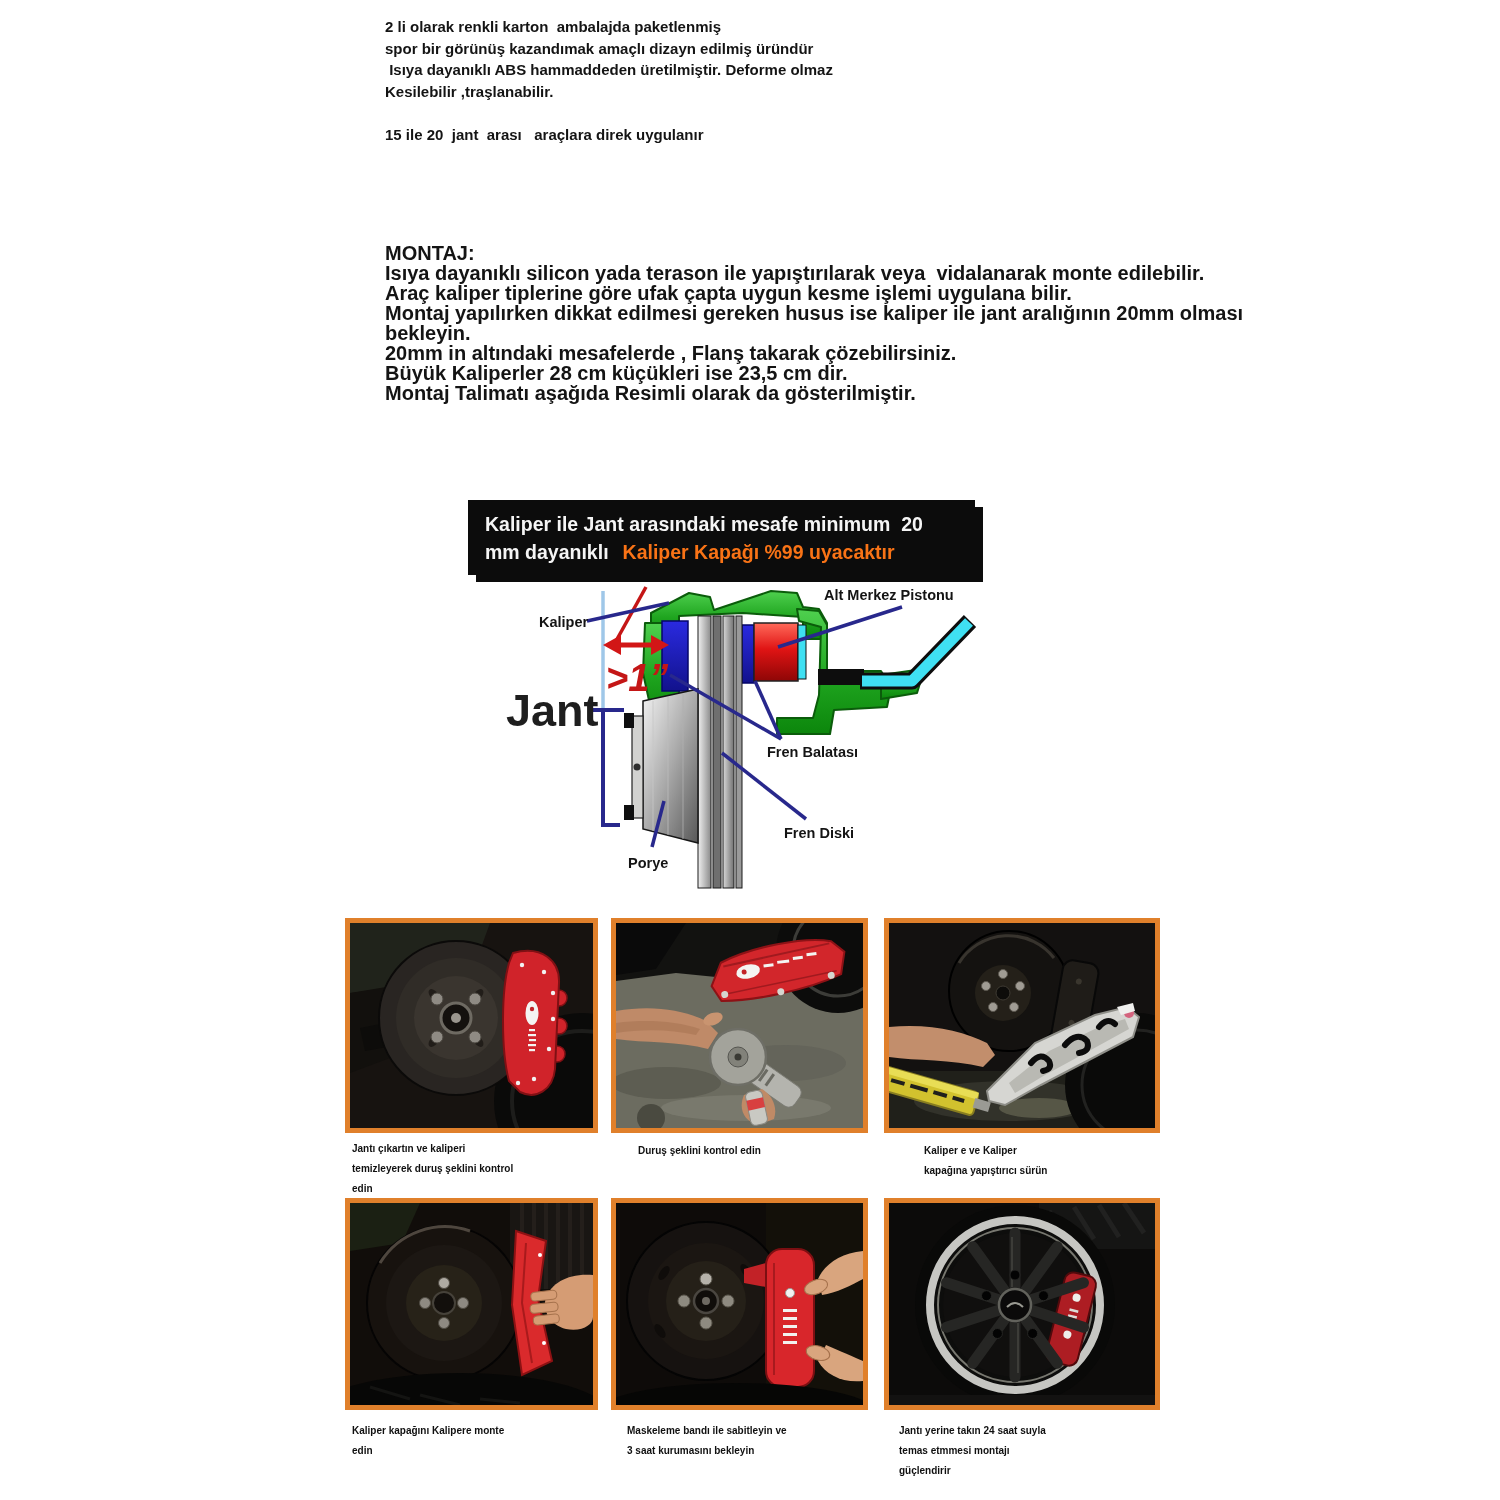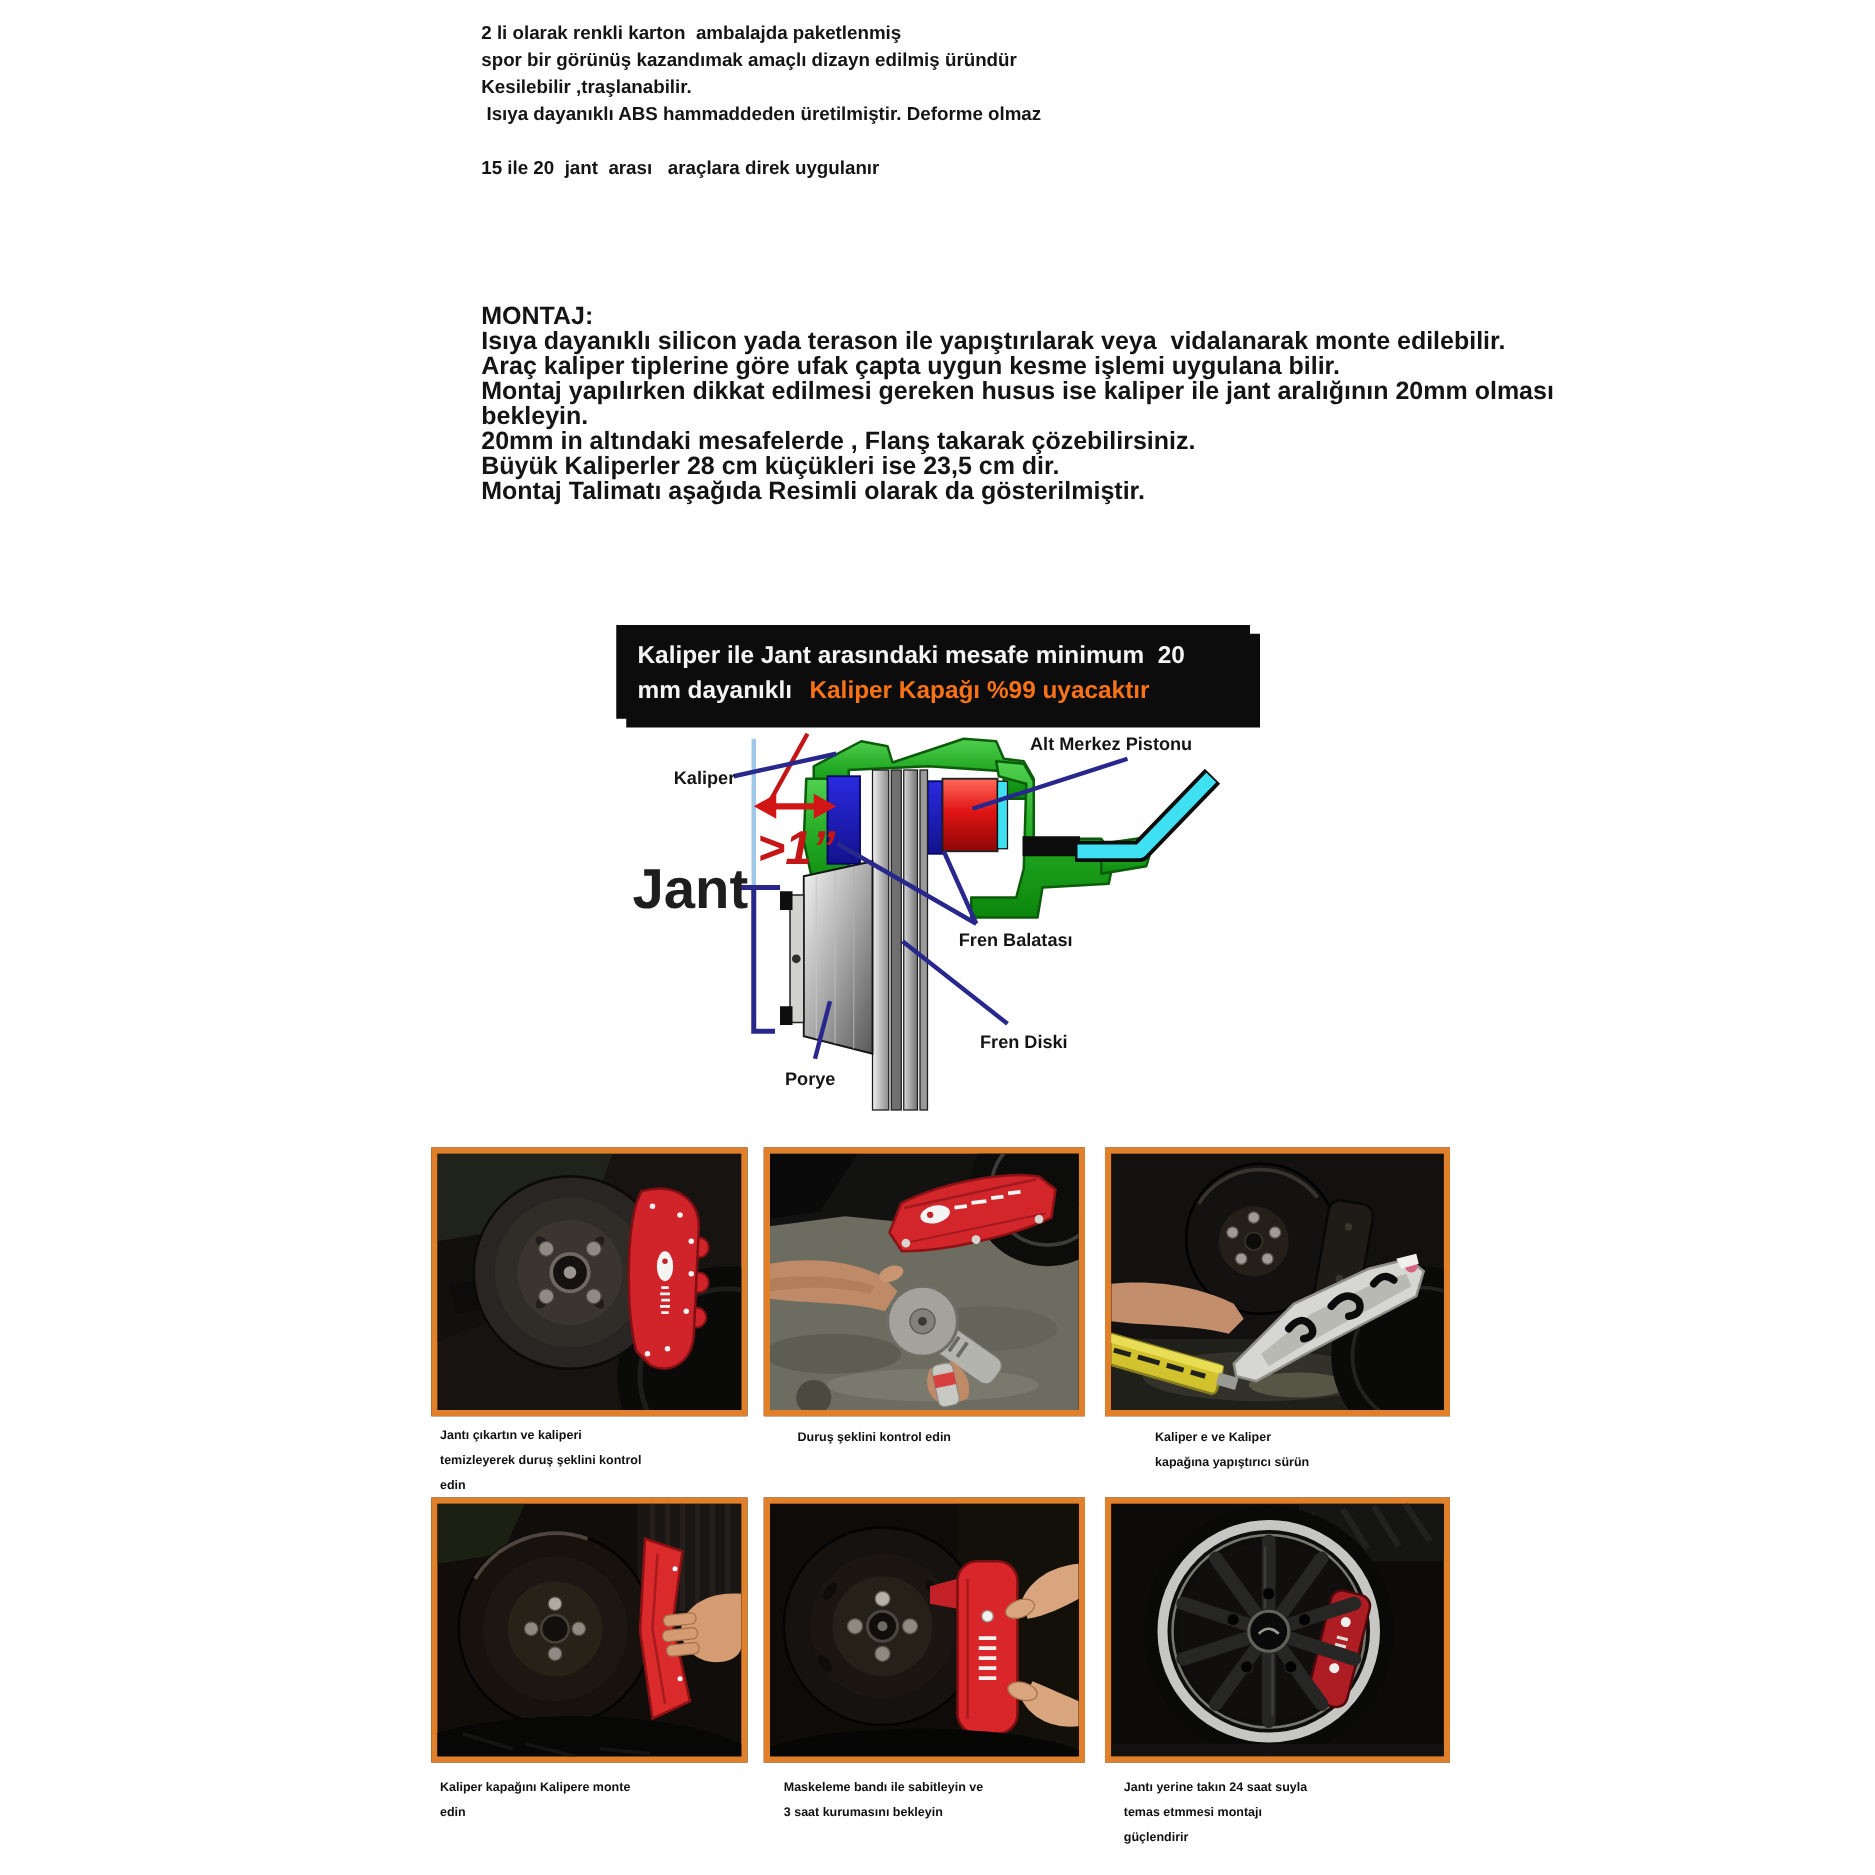--- a/index.html
+++ b/index.html
@@ -10,41 +10,41 @@
   .abs{position:absolute}
   
   .tl{font-size:15px;line-height:21.5px;white-space:pre}
   .ml{font-size:20px;line-height:20px;white-space:pre}
   .gap-line{margin-top:21.5px}
   .gap-line-m{}
   
   .banner{
     left:468px;top:500px;width:507px;height:75px;background:#0c0c0c;
     box-shadow:8px 7px 0 0 #0c0c0c;
-    padding:10px 0 0 17px;box-sizing:border-box;margin-left:25px;
+    padding:10px 0 0 17px;box-sizing:border-box;
   }
   .banner .bl{font-size:19.5px;line-height:28px;color:#f5f5f5;white-space:pre}
   .banner .red{color:#f97316;margin-left:14px}
   
   .tile{
     position:absolute;border:5px solid #e0802b;background:#111;
     box-shadow:inset 0 0 0 1px rgba(80,40,0,.45);
   }
   .tile svg{display:block}
   .caption{font-size:10px;line-height:20px;color:#101010;white-space:pre-wrap}
   text{font-family:"Liberation Sans","DejaVu Sans",sans-serif}
 </style>
 </head>
 <body>
 
 <div class="abs" style="left:385px;top:16px">
   <div class="tl">2 li olarak renkli karton  ambalajda paketlenmiş</div>
   <div class="tl">spor bir görünüş kazandımak amaçlı dizayn edilmiş üründür</div>
+  <div class="tl"> Isıya dayanıklı ABS hammaddeden üretilmiştir. Deforme olmaz</div>
   <div class="tl">Kesilebilir ,traşlanabilir.</div>
-  <div class="tl"> Isıya dayanıklı ABS hammaddeden üretilmiştir. Deforme olmaz</div>
   <div class="tl gap-line">15 ile 20  jant  arası   araçlara direk uygulanır</div>
 </div>
 
 <div class="abs" style="left:385px;top:243px">
   <div class="ml">MONTAJ:</div>
   <div class="ml">Isıya dayanıklı silicon yada terason ile yapıştırılarak veya  vidalanarak monte edilebilir.</div>
   <div class="ml">Araç kaliper tiplerine göre ufak çapta uygun kesme işlemi uygulana bilir.</div>
   <div class="ml">Montaj yapılırken dikkat edilmesi gereken husus ise kaliper ile jant aralığının 20mm olması</div>
   <div class="ml">bekleyin.</div>
   <div class="ml">20mm in altındaki mesafelerde , Flanş takarak çözebilirsiniz.</div>

